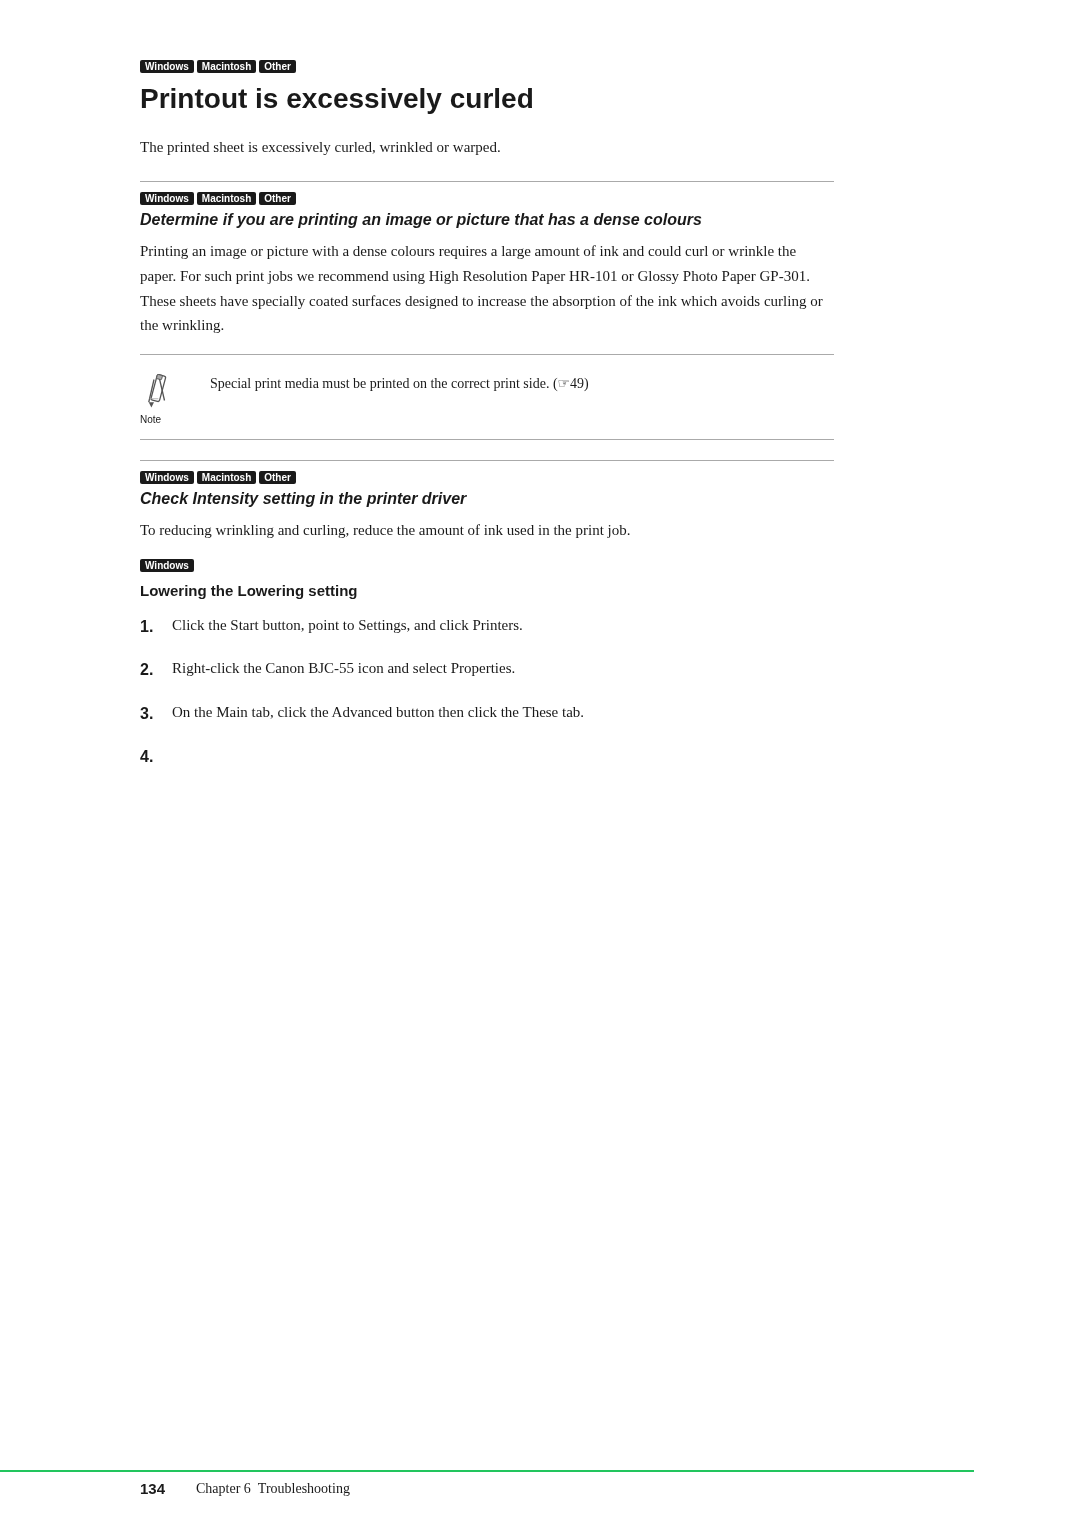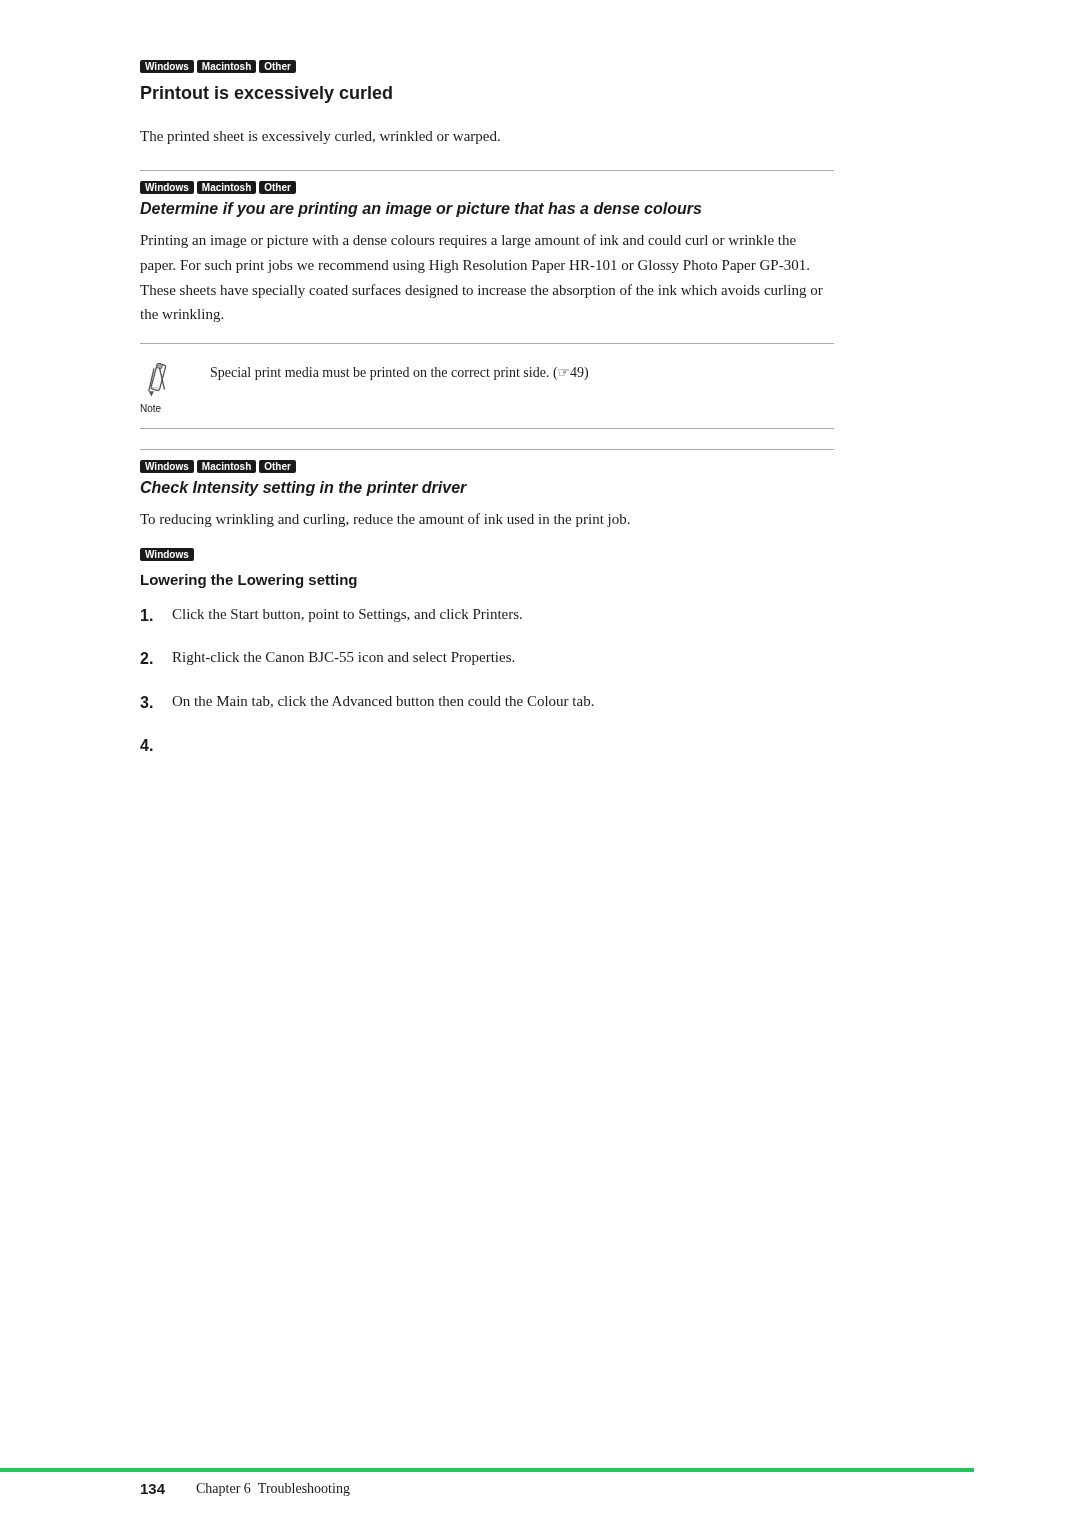--- a/index.html
+++ b/index.html
@@ -38,21 +38,21 @@
       color: #ffffff;
       font-size: 10px;
       font-family: Arial, Helvetica, sans-serif;
       font-weight: bold;
       padding: 1px 5px;
       border-radius: 2px;
       display: inline-block;
     }
 
     h1.page-title {
-      font-size: 18px;
+      font-size: 28px;
       font-weight: bold;
       font-family: Arial, Helvetica, sans-serif;
       color: #1a1a1a;
       margin-bottom: 20px;
       margin-top: 4px;
     }
 
     .intro-text {
       font-size: 15px;
       margin-bottom: 22px;
@@ -167,21 +167,21 @@
       flex: 1;
     }
 
     
     .page-footer {
       position: absolute;
       bottom: 36px;
       left: 0;
       right: 0;
       padding: 0 140px;
-      border-top: 4px solid #22c55e;
+      border-top: 2px solid #22c55e;
       display: flex;
       align-items: center;
       gap: 18px;
       padding-top: 8px;
     }
 
     .footer-page-num {
       font-weight: bold;
       font-size: 15px;
       font-family: Arial, Helvetica, sans-serif;
@@ -264,21 +264,21 @@
     <li>
       <span class="step-number">1.</span>
       <span class="step-text">Click the Start button, point to Settings, and click Printers.</span>
     </li>
     <li>
       <span class="step-number">2.</span>
       <span class="step-text">Right-click the Canon BJC-55 icon and select Properties.</span>
     </li>
     <li>
       <span class="step-number">3.</span>
-      <span class="step-text">On the Main tab, click the Advanced button then could the Colour tab.</span>
+      <span class="step-text">On the Main tab, click the Advanced button then click the These tab.</span>
     </li>
     <li>
       <span class="step-number">4.</span>
     </li>
   </ol>
 
   <div class="page-footer">
     <span class="footer-page-num">134</span>
     <span class="footer-chapter">
       <span>Chapter 6</span>&nbsp;&nbsp;<span>Troubleshooting</span>

